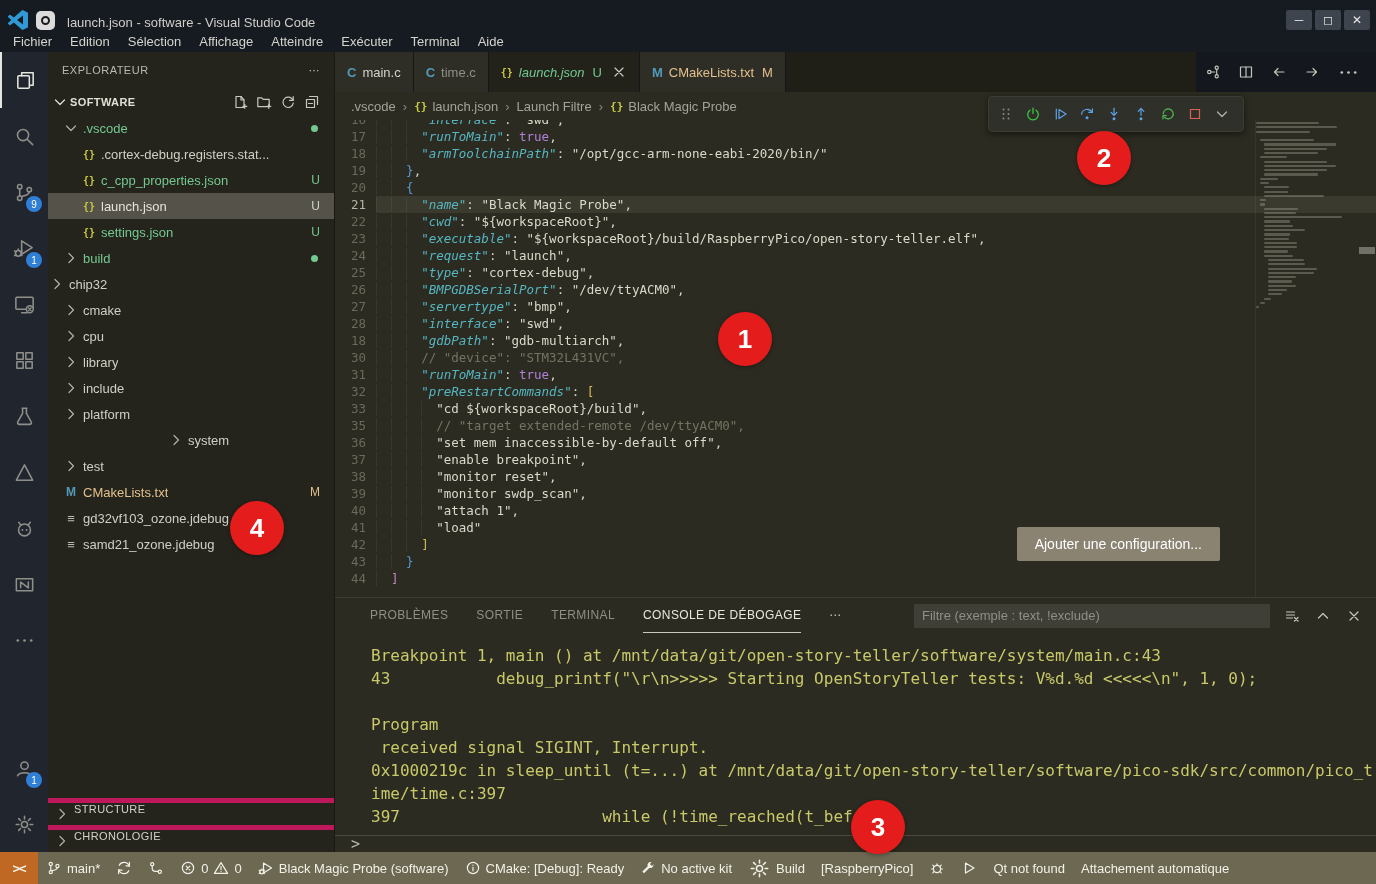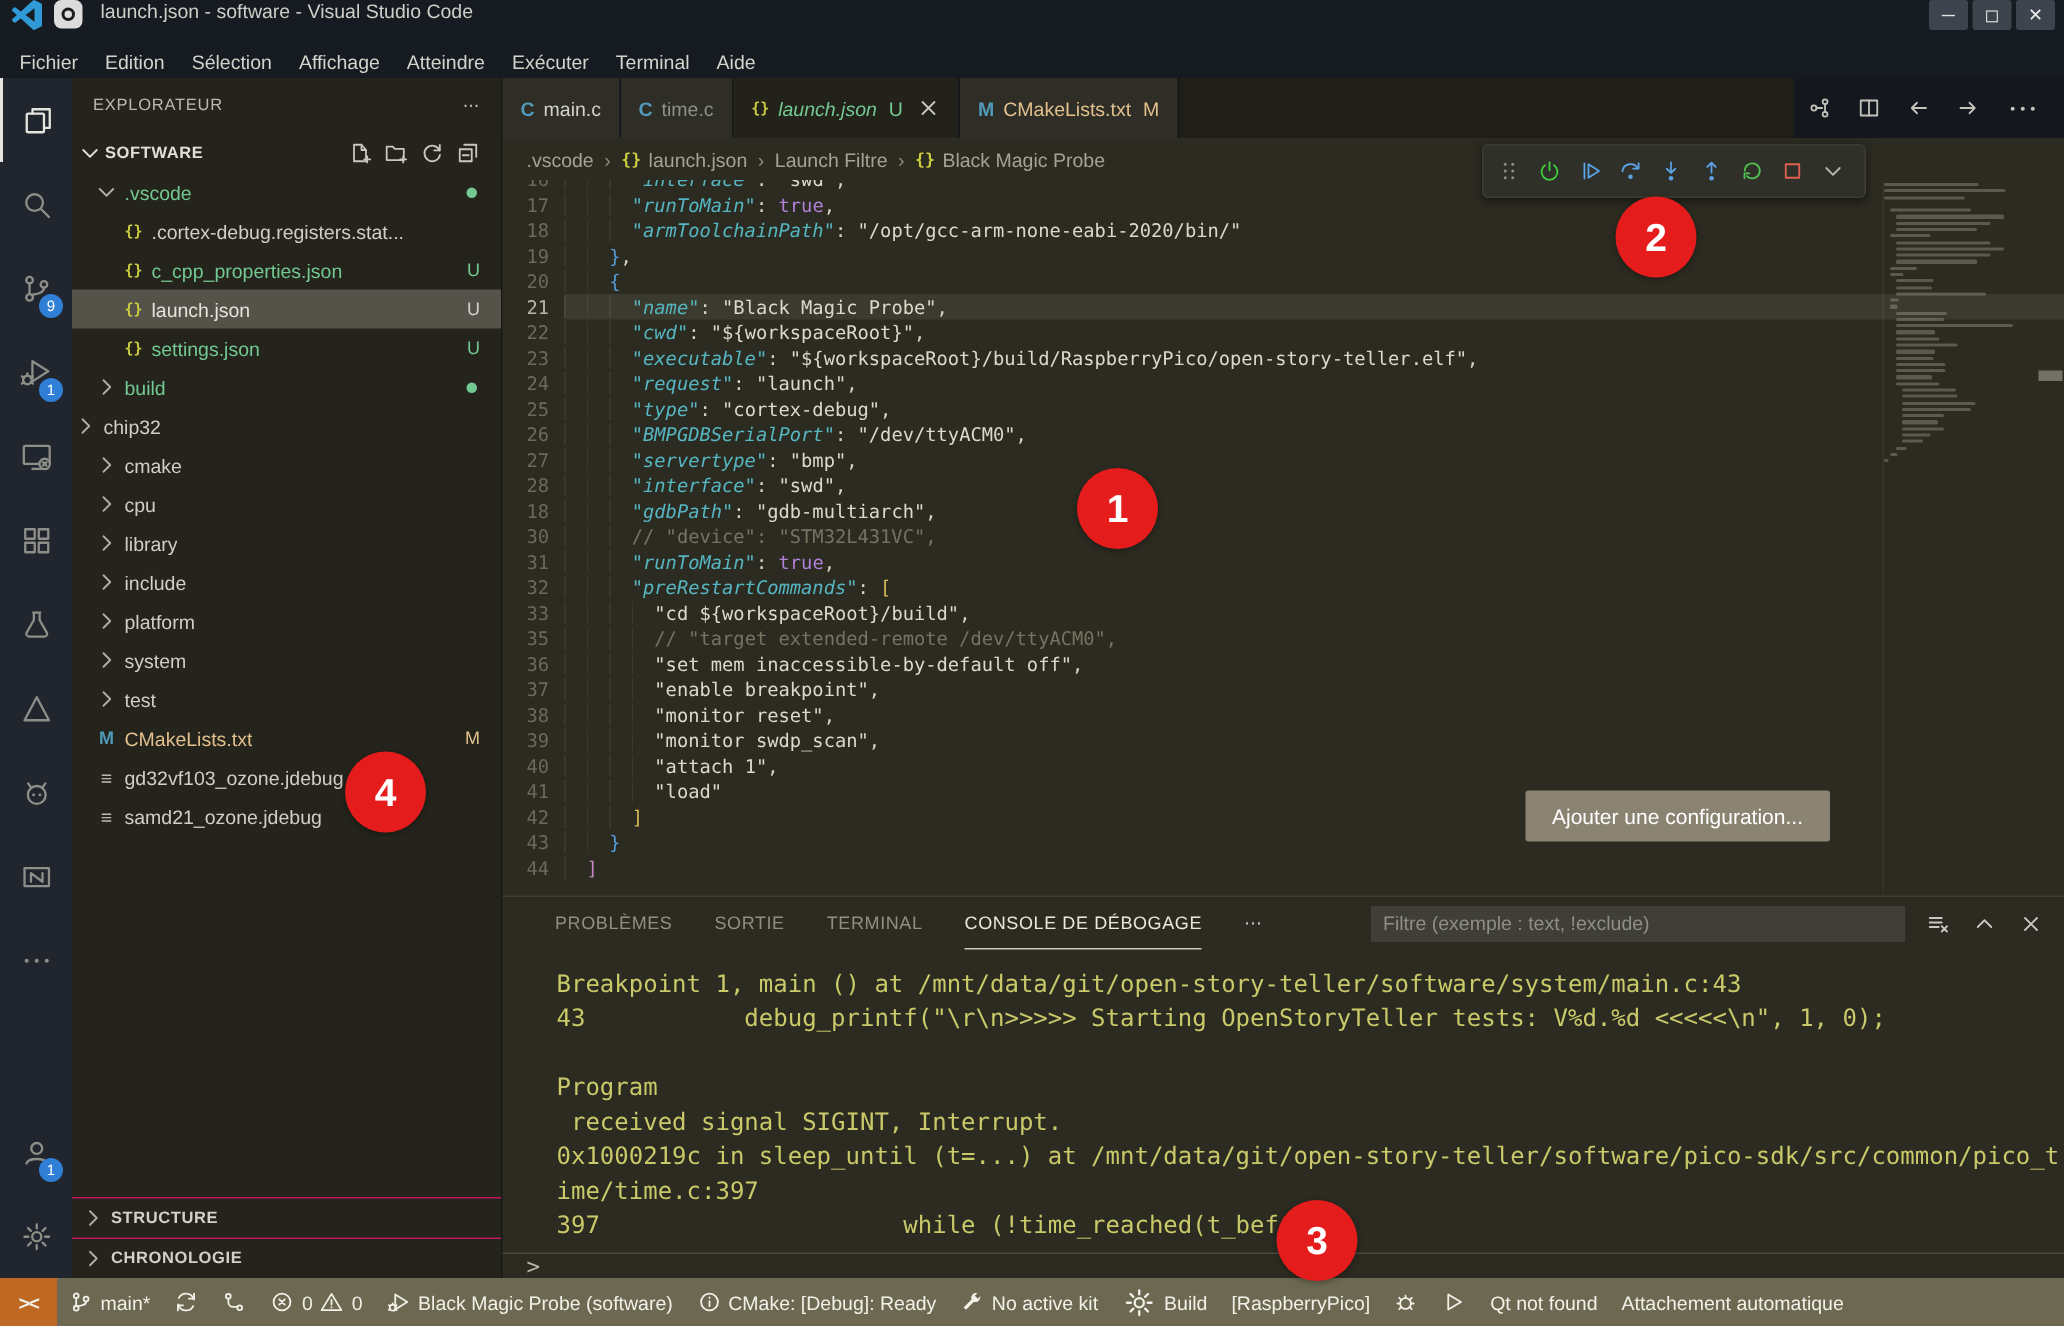--- a/index.html
+++ b/index.html
@@ -4,21 +4,21 @@
 <style>
   html,body{margin:0;padding:0;background:#000;}
   *{box-sizing:border-box;}
   .app{position:relative;width:1376px;height:884px;background:#2b2b21;overflow:hidden;
        font-family:"Liberation Sans",sans-serif;font-size:13px;color:#d6d6cc;}
   svg{display:block;}
   .ico{display:inline-flex;align-items:center;justify-content:center;flex:none;}
 
   
   .titlebar{position:absolute;top:0;left:0;right:0;height:30px;background:#161a21;
-            display:flex;align-items:flex-start;padding-left:8px;}
+            display:flex;align-items:flex-end;padding-left:8px;}
   .vscode-logo{width:20px;height:20px;margin-right:8px;}
   .rec-icon{width:19px;height:19px;border-radius:5px;background:#dcdcdc;margin-right:12px;
             display:flex;align-items:center;justify-content:center;}
   .rec-icon .dot{width:9px;height:9px;border-radius:50%;border:2.5px solid #1c1c1c;}
   .win-title{color:#cfcfc8;}
   .win-controls{margin-left:auto;display:flex;gap:3px;padding-right:6px;}
   .win-btn{width:26px;height:20px;background:#3e444d;border-radius:2px;color:#e8e8e8;
            display:flex;align-items:center;justify-content:center;font-size:12px;}
   .menubar{position:absolute;top:30px;left:0;right:0;height:22px;background:#161a21;
            display:flex;align-items:center;padding-left:4px;}
@@ -45,22 +45,22 @@
   .section-actions{margin-left:auto;display:flex;gap:8px;padding-right:10px;color:#c8c8c0;}
   .tree{flex:none;}
   .trow{height:26px;display:flex;align-items:center;color:#cfcfc5;position:relative;}
   .trow .twist{width:18px;display:flex;justify-content:center;color:#b0b0a6;flex:none;}
   .trow .ficon{width:18px;display:flex;justify-content:center;font-weight:bold;flex:none;}
   .trow .lbl{margin-left:3px;white-space:nowrap;overflow:hidden;}
   .trow .badge{margin-left:auto;margin-right:14px;font-size:12px;}
   .trow.sel{background:#55524a;color:#e6e6dd;}
   .gdot{width:7px;height:7px;border-radius:50%;background:#73c991;margin-left:auto;margin-right:16px;}
   .sb-bottom{margin-top:auto;}
-  .sb-sect{height:27px;display:flex;align-items:center;border-top:1px solid #be185d;
-           color:#d2d2c8;font-weight:bold;font-size:11px;letter-spacing:.4px;padding-left:6px;}
+  .sb-sect{height:27px;display:flex;border-top:5px solid #be185d;
+           color:#d2d2c8;font-weight:normal;font-size:11px;letter-spacing:.4px;padding-left:6px;}
   .sb-sect .ico{margin-right:4px;color:#b0b0a6;}
 
   .editor-col{flex:1;display:flex;flex-direction:column;min-width:0;position:relative;}
   .tabbar{height:40px;background:#1f1f18;display:flex;flex:none;position:relative;}
   .tab{display:flex;align-items:center;padding:0 12px;background:#2e2e27;
        border-right:1px solid #15151a;color:#d2d2c8;}
   .tab .ficon{margin-right:6px;font-weight:bold;}
   .tab .badge{margin-left:8px;}
   .tab .closex{margin-left:9px;color:#c9c9c0;}
   .tab.dim .lbl{color:#90908a;}
@@ -417,21 +417,21 @@
             <span class="lbl">include</span>
           </div>
           <div class="trow" style="padding-left: 14px;">
             <span class="twist">
               <svg width="16" height="16" viewBox="0 0 16 16" fill="none" stroke="currentColor" stroke-width="1.2" stroke-linecap="round" stroke-linejoin="round">
                 <path d="M6 3.5L10.5 8L6 12.5"></path>
               </svg>
             </span>
             <span class="lbl">platform</span>
           </div>
-          <div class="trow" style="padding-left: 14px;">
+          <div class="trow" style="padding-left: 14px; justify-content: center;">
             <span class="twist">
               <svg width="16" height="16" viewBox="0 0 16 16" fill="none" stroke="currentColor" stroke-width="1.2" stroke-linecap="round" stroke-linejoin="round">
                 <path d="M6 3.5L10.5 8L6 12.5"></path>
               </svg>
             </span>
             <span class="lbl">system</span>
           </div>
           <div class="trow" style="padding-left: 14px;">
             <span class="twist">
               <svg width="16" height="16" viewBox="0 0 16 16" fill="none" stroke="currentColor" stroke-width="1.2" stroke-linecap="round" stroke-linejoin="round">

